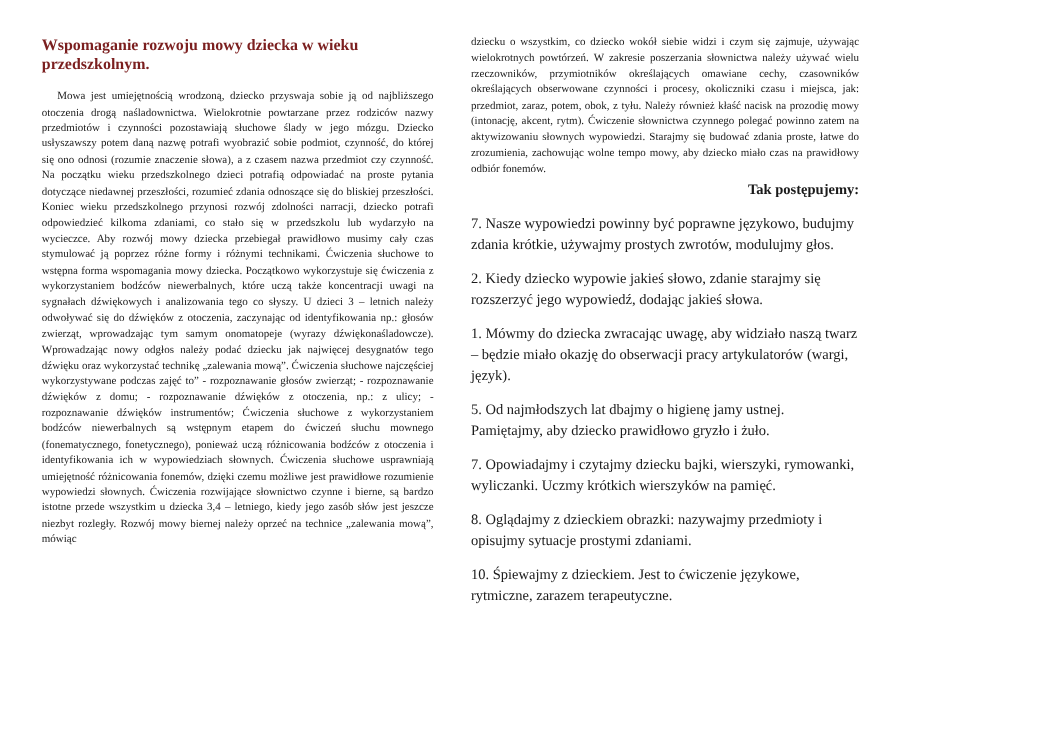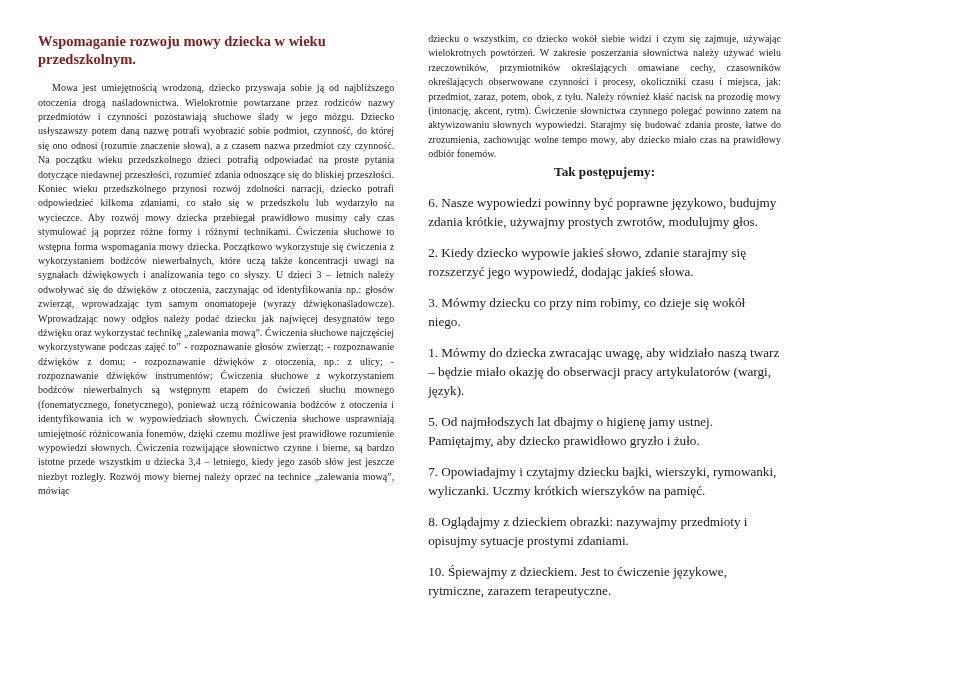--- a/index.html
+++ b/index.html
@@ -49,21 +49,21 @@
     hyphens: none;
   }
   p.body.indent {
     text-indent: 14px;
   }
   .section-head {
     font-weight: bold;
     font-size: 13.2px;
     margin: 0 0 12px 0;
     line-height: 1.44;
-    text-align: center;
+    text-align: right;
   }
   .tip {
     font-size: 13.2px;
     line-height: 1.44;
     margin: 0 0 12px 0;
     text-align: left;
   }
   .tip:last-child { margin-bottom: 0; }
   .right-intro {
     margin: 0 0 13px 0;
@@ -78,23 +78,22 @@
     <div class="col col-left">
       <h1 class="doc-title" style="color: rgb(123, 31, 31);">Wspomaganie rozwoju mowy dziecka w wieku przedszkolnym.</h1>
       <p class="body indent">Mowa jest umiejętnością wrodzoną, dziecko przyswaja sobie ją od najbliższego otoczenia drogą naśladownictwa. Wielokrotnie powtarzane przez rodziców nazwy przedmiotów i czynności pozostawiają słuchowe ślady w jego mózgu. Dziecko usłyszawszy potem daną nazwę potrafi wyobrazić sobie podmiot, czynność, do której się ono odnosi (rozumie znaczenie słowa), a z czasem nazwa przedmiot czy czynność. Na początku wieku przedszkolnego dzieci potrafią odpowiadać na proste pytania dotyczące niedawnej przeszłości, rozumieć zdania odnoszące się do bliskiej przeszłości. Koniec wieku przedszkolnego przynosi rozwój zdolności narracji, dziecko potrafi odpowiedzieć kilkoma zdaniami, co stało się w przedszkolu lub wydarzyło na wycieczce. Aby rozwój mowy dziecka przebiegał prawidłowo musimy cały czas stymulować ją poprzez różne formy i różnymi technikami. Ćwiczenia słuchowe to wstępna forma wspomagania mowy dziecka. Początkowo wykorzystuje się ćwiczenia z wykorzystaniem bodźców niewerbalnych, które uczą także koncentracji uwagi na sygnałach dźwiękowych i analizowania tego co słyszy. U dzieci 3 – letnich należy odwoływać się do dźwięków z otoczenia, zaczynając od identyfikowania np.: głosów zwierząt, wprowadzając tym samym onomatopeje (wyrazy dźwiękonaśladowcze). Wprowadzając nowy odgłos należy podać dziecku jak najwięcej desygnatów tego dźwięku oraz wykorzystać technikę „zalewania mową”. Ćwiczenia słuchowe najczęściej wykorzystywane podczas zajęć to” - rozpoznawanie głosów zwierząt; - rozpoznawanie dźwięków z domu; - rozpoznawanie dźwięków z otoczenia, np.: z ulicy; - rozpoznawanie dźwięków instrumentów; Ćwiczenia słuchowe z wykorzystaniem bodźców niewerbalnych są wstępnym etapem do ćwiczeń słuchu mownego (fonematycznego, fonetycznego), ponieważ uczą różnicowania bodźców z otoczenia i identyfikowania ich w wypowiedziach słownych. Ćwiczenia słuchowe usprawniają umiejętność różnicowania fonemów, dzięki czemu możliwe jest prawidłowe rozumienie wypowiedzi słownych. Ćwiczenia rozwijające słownictwo czynne i bierne, są bardzo istotne przede wszystkim u dziecka 3,4 – letniego, kiedy jego zasób słów jest jeszcze niezbyt rozległy. Rozwój mowy biernej należy oprzeć na technice „zalewania mową”, mówiąc</p>
     </div>
 
     <div class="col col-right">
       <p class="body right-intro">dziecku o wszystkim, co dziecko wokół siebie widzi i czym się zajmuje, używając wielokrotnych powtórzeń. W zakresie poszerzania słownictwa należy używać wielu rzeczowników, przymiotników określających omawiane cechy, czasowników określających obserwowane czynności i procesy, okoliczniki czasu i miejsca, jak: przedmiot, zaraz, potem, obok, z tyłu. Należy również kłaść nacisk na prozodię mowy (intonację, akcent, rytm). Ćwiczenie słownictwa czynnego polegać powinno zatem na aktywizowaniu słownych wypowiedzi. Starajmy się budować zdania proste, łatwe do zrozumienia, zachowując wolne tempo mowy, aby dziecko miało czas na prawidłowy odbiór fonemów.</p>
 
       <p class="section-head">Tak postępujemy:</p>
 
-      <p class="tip">6. Nasze wypowiedzi powinny być poprawne językowo, budujmy zdania krótkie, używajmy prostych zwrotów, modulujmy głos.</p>
+      <p class="tip">7. Nasze wypowiedzi powinny być poprawne językowo, budujmy zdania krótkie, używajmy prostych zwrotów, modulujmy głos.</p>
       <p class="tip">2. Kiedy dziecko wypowie jakieś słowo, zdanie starajmy się rozszerzyć jego wypowiedź, dodając jakieś słowa.</p>
-      <p class="tip">3. Mówmy dziecku co przy nim robimy, co dzieje się wokół niego.</p>
       <p class="tip">1. Mówmy do dziecka zwracając uwagę, aby widziało naszą twarz – będzie miało okazję do obserwacji pracy artykulatorów (wargi, język).</p>
       <p class="tip">5. Od najmłodszych lat dbajmy o higienę jamy ustnej. Pamiętajmy, aby dziecko prawidłowo gryzło i żuło.</p>
       <p class="tip">7. Opowiadajmy i czytajmy dziecku bajki, wierszyki, rymowanki, wyliczanki. Uczmy krótkich wierszyków na pamięć.</p>
       <p class="tip">8. Oglądajmy z dzieckiem obrazki: nazywajmy przedmioty i opisujmy sytuacje prostymi zdaniami.</p>
       <p class="tip">10. Śpiewajmy z dzieckiem. Jest to ćwiczenie językowe, rytmiczne, zarazem terapeutyczne.</p>
     </div>
 
   </div>
 </div>
 

